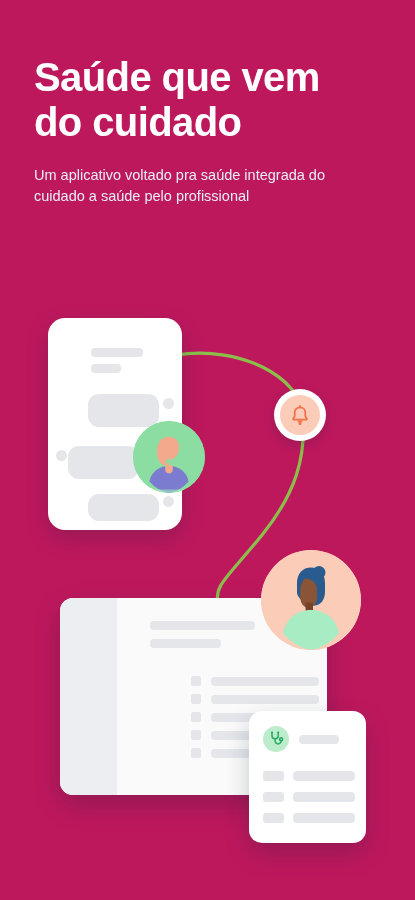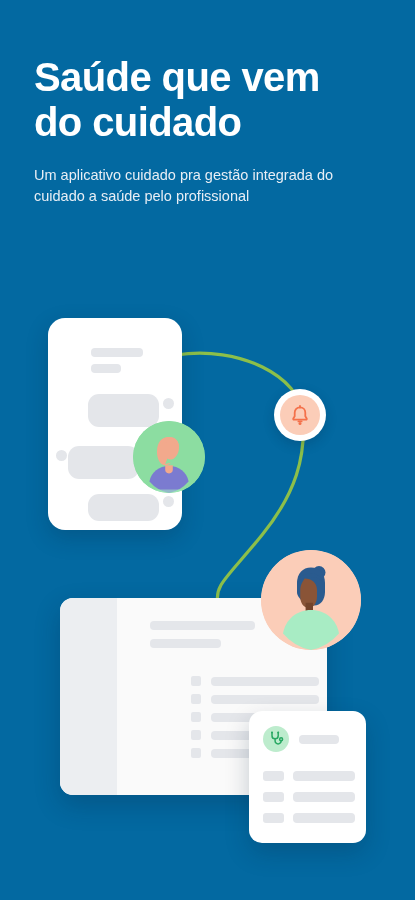--- a/index.html
+++ b/index.html
@@ -12,21 +12,21 @@
 
   body {
     background: #1b4b80;
     font-family: "Liberation Sans", sans-serif;
     position: relative;
   }
 
   .screen {
     position: absolute;
     inset: 0;
-    background: #0369a1;
+    background: #be185d;
     overflow: hidden;
   }
 
   
   .hero {
     position: absolute;
     left: 34px;
     top: 55px;
     width: 350px;
   }
@@ -245,21 +245,21 @@
   .mini-bar { height: 10px; background: #e4e6ea; border-radius: 4px; }
 </style>
 </head>
 <body>
 
 <div class="screen">
 
   <div class="hero">
     <h1 class="hero-title">Saúde que vem
 do cuidado</h1>
-    <p class="hero-sub">Um aplicativo cuidado pra gestão integrada do
+    <p class="hero-sub">Um aplicativo voltado pra saúde integrada do
 cuidado a saúde pelo profissional</p>
   </div>
 
   <div class="stage">
 
     <svg class="connector" viewBox="0 0 415 580">
       <path d="M 176 70 C 240 60, 300 92, 303 130
                C 306 172, 296 208, 262 250
                C 228 292, 214 300, 218 318" fill="none" stroke="#8cbf4a" stroke-width="3.2" stroke-linecap="round"></path>
     </svg>

